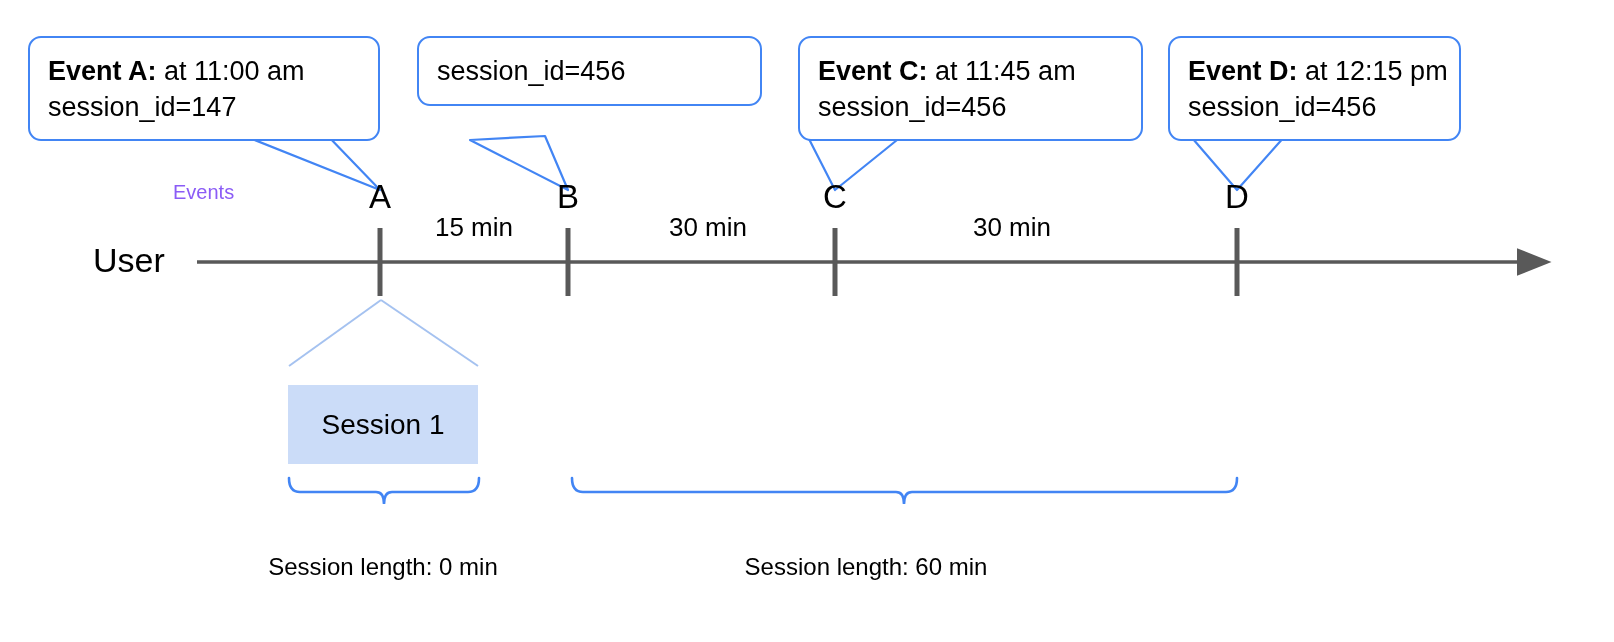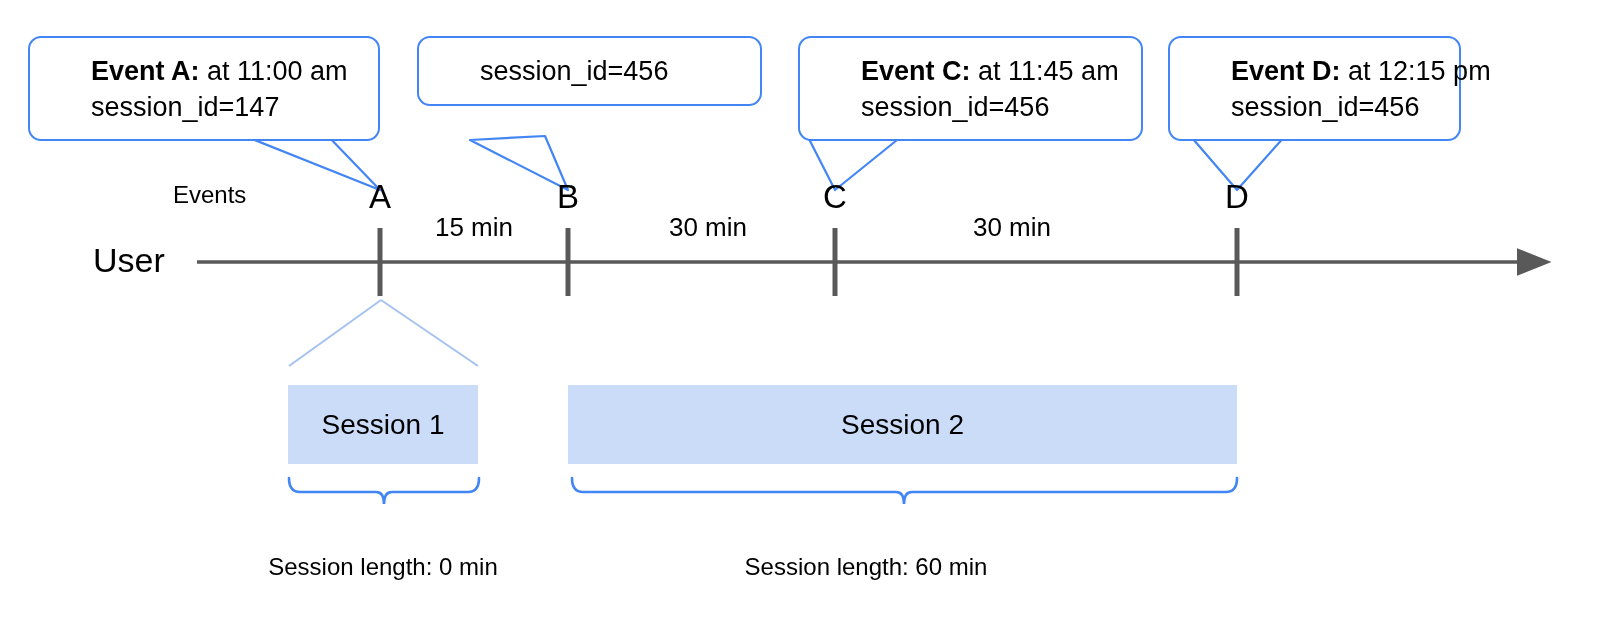--- a/index.html
+++ b/index.html
@@ -33,34 +33,34 @@
     box-sizing: border-box;
     border: 2px solid #4285f4;
     border-radius: 13px;
     background: #ffffff;
     padding: 16px 18px 14px 18px;
     font-size: 27px;
     line-height: 1.32;
     color: #000000;
     white-space: nowrap;
   }
-  .callout .ln { display: block; margin-left: 43px; }
+  .callout .ln { display: block; }
   .callout .lead { font-weight: bold; }
 
   
   .axis-name {
     position: absolute;
     font-size: 34px;
     color: #000000;
     white-space: nowrap;
   }
   .row-label {
     position: absolute;
-    font-size: 24px;
-    color: #000000;
+    font-size: 20px;
+    color: #8b5cf6;
     white-space: nowrap;
   }
   .event-letter {
     position: absolute;
     font-size: 33px;
     color: #000000;
     text-align: center;
     white-space: nowrap;
     transform: translateX(-50%);
   }
@@ -166,20 +166,17 @@
   <div class="event-letter" style="left:1237px; top:178px;">D</div>
 
   <div class="gap-label" style="left:474px; top:212px;">15 min</div>
   <div class="gap-label" style="left:708px; top:212px;">30 min</div>
   <div class="gap-label" style="left:1012px; top:212px;">30 min</div>
 
   <div class="session-bar" style="left:288px; top:365px; width:190px; height:79px;">
     <span>Session 1</span>
   </div>
 
-  <div class="session-bar" style="left:568px; top:365px; width:669px; height:79px;">
-    <span>Session 2</span>
-  </div>
 
   <div class="session-length" style="left:383px; top:553px;">Session length: 0 min</div>
   <div class="session-length" style="left:866px; top:553px;">Session length: 60 min</div>
 
 </div>
 
 </body></html>

